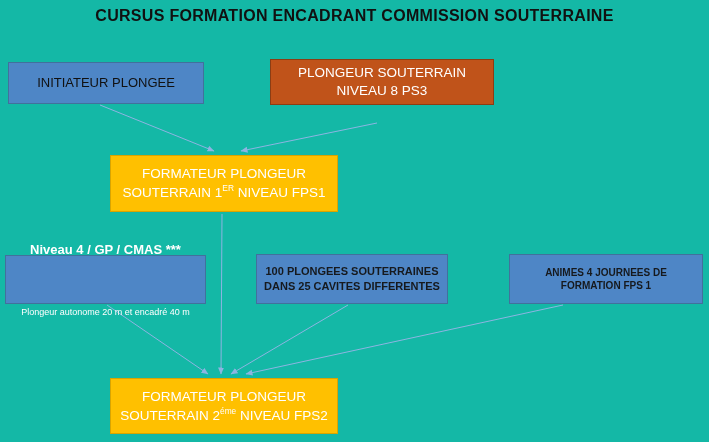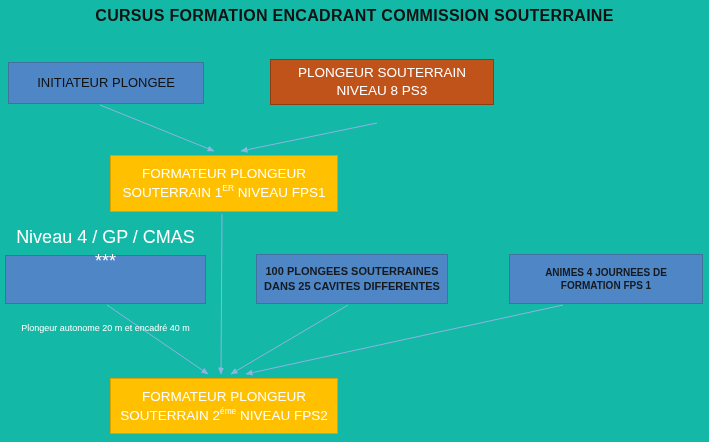--- a/index.html
+++ b/index.html
@@ -34,21 +34,21 @@
   }
   .box .ln { display: block; }
   .blue   { background: #4e86c6; border: 1px solid #41719c; }
   .orange { background: #c0531a; border: 1px solid #8c3d13; }
   .gold   { background: #ffc000; border: 1px solid #d9a400; justify-content: center; }
 
   .box-initiateur { left: 8px;   top: 62px;  width: 196px; height: 42px; color: #111111; font-size: 13px; }
   .box-ps3        { left: 270px; top: 59px;  width: 224px; height: 46px; color: #ffffff; font-size: 13.5px; }
   .box-fps1       { left: 110px; top: 155px; width: 228px; height: 57px; color: #ffffff; font-size: 13.5px; }
   .box-niveau4    { left: 5px;   top: 255px; width: 201px; height: 49px; color: #ffffff; }
-  .box-niveau4 .l1 { font-size: 18px; font-weight: normal; text-align: center; }
+  .box-niveau4 .l1 { font-size: 13px; font-weight: bold; text-align: center; }
   .box-niveau4 .l2 { font-size: 9px; margin-top: 48px; }
   .box-plongees   { left: 256px; top: 254px; width: 192px; height: 50px; color: #16191d; font-size: 11px; font-weight: 600; }
   .box-animes     { left: 509px; top: 254px; width: 194px; height: 50px; color: #16191d; font-size: 10px; font-weight: 600; }
   .box-fps2       { left: 110px; top: 378px; width: 228px; height: 56px; color: #ffffff; font-size: 13.5px; }
 
   sup { font-size: 0.62em; }
 
   svg.arrows {
     position: absolute;
     left: 0; top: 0;

